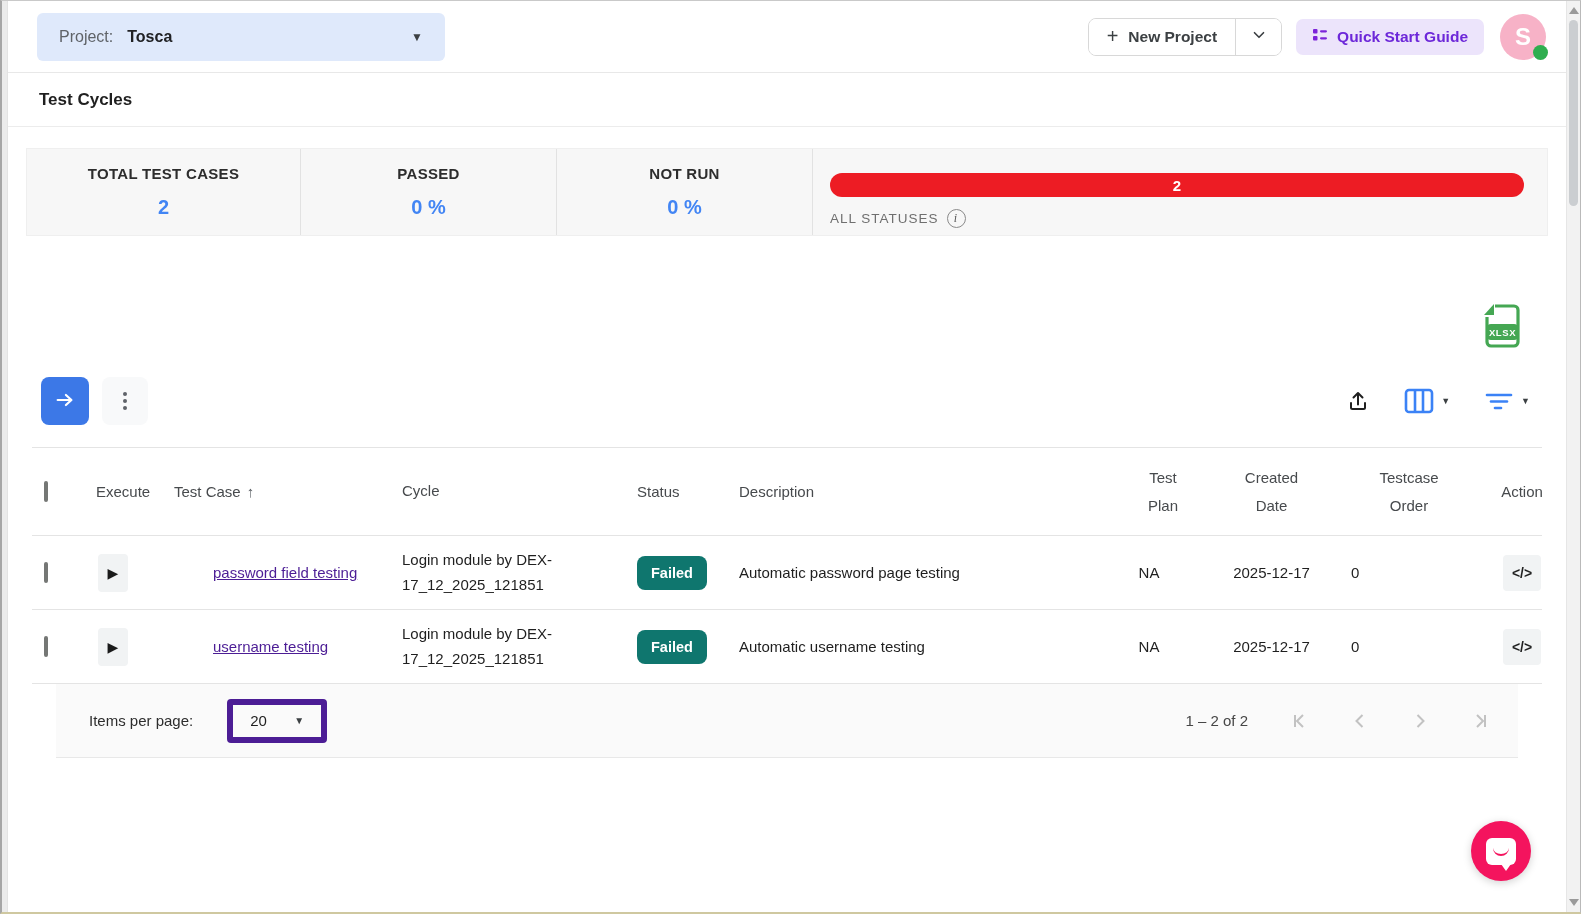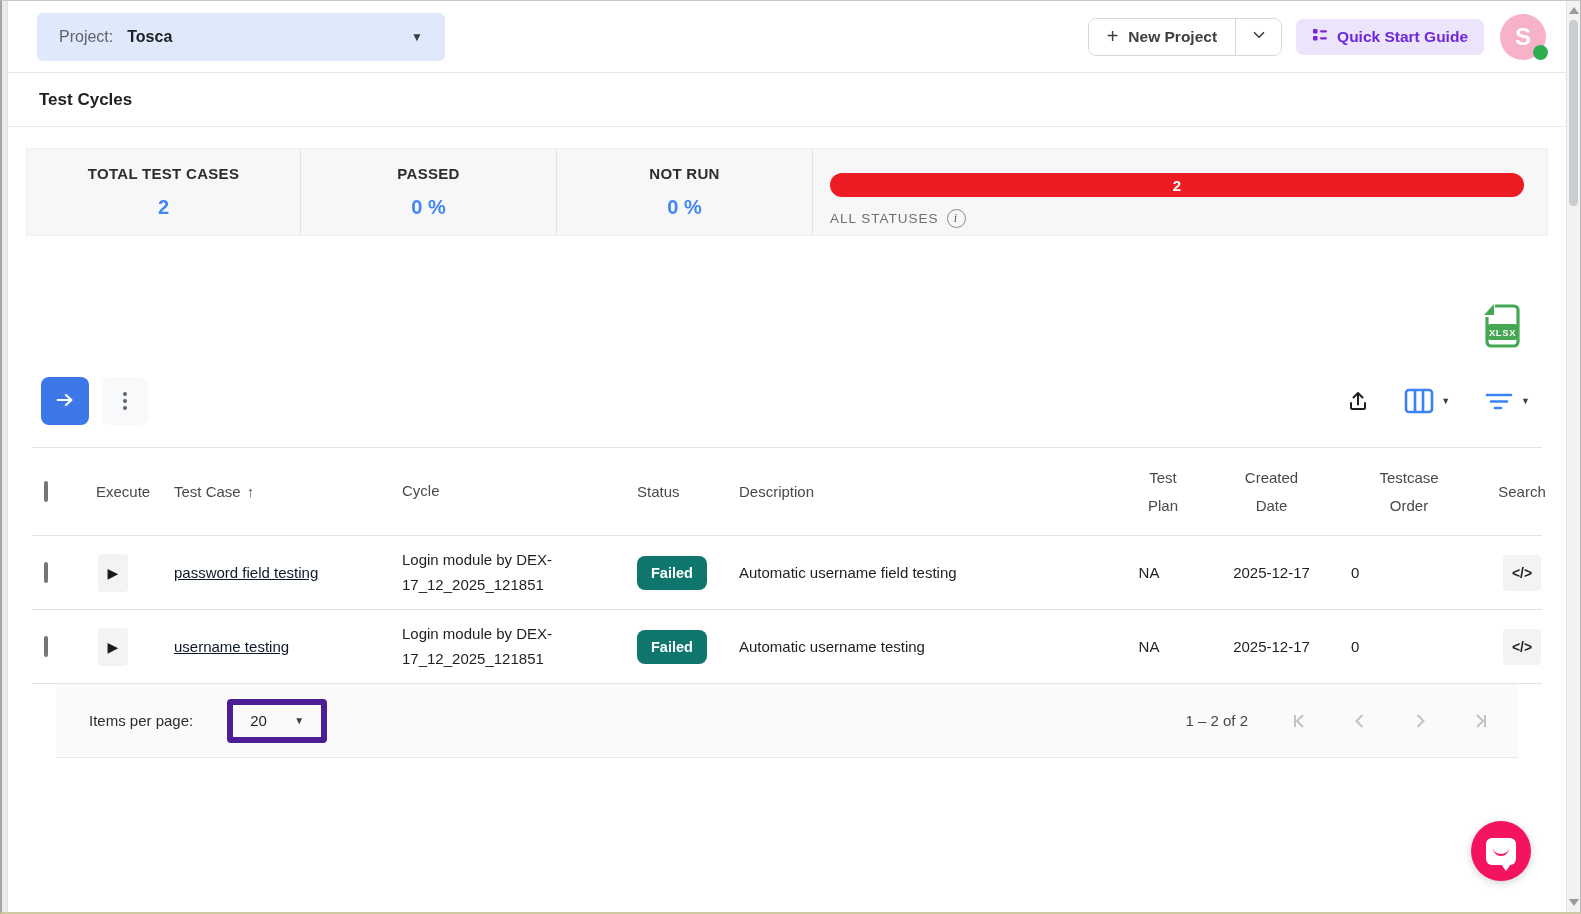--- a/index.html
+++ b/index.html
@@ -72,21 +72,21 @@
   .c-status { padding-left:7px; }
   .c-desc { padding-left:5px; }
   .c-plan, .c-date, .c-action { text-align:center; }
   .c-order-h { text-align:center; }
   .c-order { padding-left:12px; }
   .hwrap { display:inline-block; text-align:center; line-height:1.85; }
   .w-plan { width:44px;margin-left:28px; } .w-date { width:64px; } .w-order { width:74px; }
   .sort-wrap { display:flex; align-items:center; gap:6px; }
   .sort-arrow { color:#5f6368; font-size:15px; font-weight:700; }
   .play-btn { width:30px; height:38px; border:none; border-radius:4px; background:#f1f3f4; color:#1a1a1a; font-size:14px; cursor:pointer; margin-left:2px; display:flex; align-items:center; justify-content:center; }
-  .tc-link { color:#0f172a; text-decoration:underline; cursor:pointer; }
+  .tc-link { color:#4c1d95; text-decoration:underline; cursor:pointer;margin-left:39px; }
   .badge-failed { display:inline-block; background:#0f766e; color:#fff; font-size:14.5px; font-weight:700; padding:9px 14px; border-radius:8px; }
   .code-btn { width:38px; height:36px; border:none; border-radius:4px; background:#f1f3f4; color:#1f1f1f; font-size:14px; font-weight:700; cursor:pointer; }
 
   
   .pagefoot { margin:0 24px; height:74px; background:#fafafa; display:flex; align-items:center; padding:0 26px 0 33px; border-bottom:1px solid #e8e8e8; }
   .ipp-label { font-size:15px; color:#2d2d2d; }
   .ipp-select { margin-left:34px; width:100px; height:44px; border:6px solid #4c1d95; border-radius:4px; display:flex; align-items:center; justify-content:space-between; padding:0 17px; font-size:15px; color:#1f1f1f; cursor:pointer; background:transparent; }
   .ipp-caret { font-size:10px; color:#3c4043; }
   .range { margin-left:auto; font-size:15px; color:#464646; }
   .nav-icons { display:flex; align-items:center; gap:36px; margin-left:40px; }
@@ -244,34 +244,34 @@
         <div class="c-test sort-wrap">
           <span>Test Case</span>
           <span class="sort-arrow">↑</span>
         </div>
         <div class="c-cycle">Cycle</div>
         <div class="c-status">Status</div>
         <div class="c-desc">Description</div>
         <div class="c-plan"><span class="hwrap w-plan">Test Plan</span></div>
         <div class="c-date"><span class="hwrap w-date">Created Date</span></div>
         <div class="c-order-h"><span class="hwrap w-order">Testcase Order</span></div>
-        <div class="c-action">Search</div>
+        <div class="c-action">Action</div>
       </div>
 
       <div class="trow tbody-row">
         <div class="c-check"><span class="checkbox"></span></div>
         <div class="c-exec">
           <button class="play-btn">
               <span>▶</span>
             </button>
         </div>
         <div class="c-test"><a class="tc-link">password field testing</a></div>
         <div class="c-cycle"><span>Login module by DEX-17_12_2025_121851</span></div>
         <div class="c-status"><span class="badge-failed">Failed</span></div>
-        <div class="c-desc">Automatic username field testing</div>
+        <div class="c-desc">Automatic password page testing</div>
         <div class="c-plan">NA</div>
         <div class="c-date">2025-12-17</div>
         <div class="c-order">0</div>
         <div class="c-action">
           <button class="code-btn"><span>&lt;/&gt;</span></button>
         </div>
       </div>
 
       <div class="trow tbody-row">
         <div class="c-check"><span class="checkbox"></span></div>

